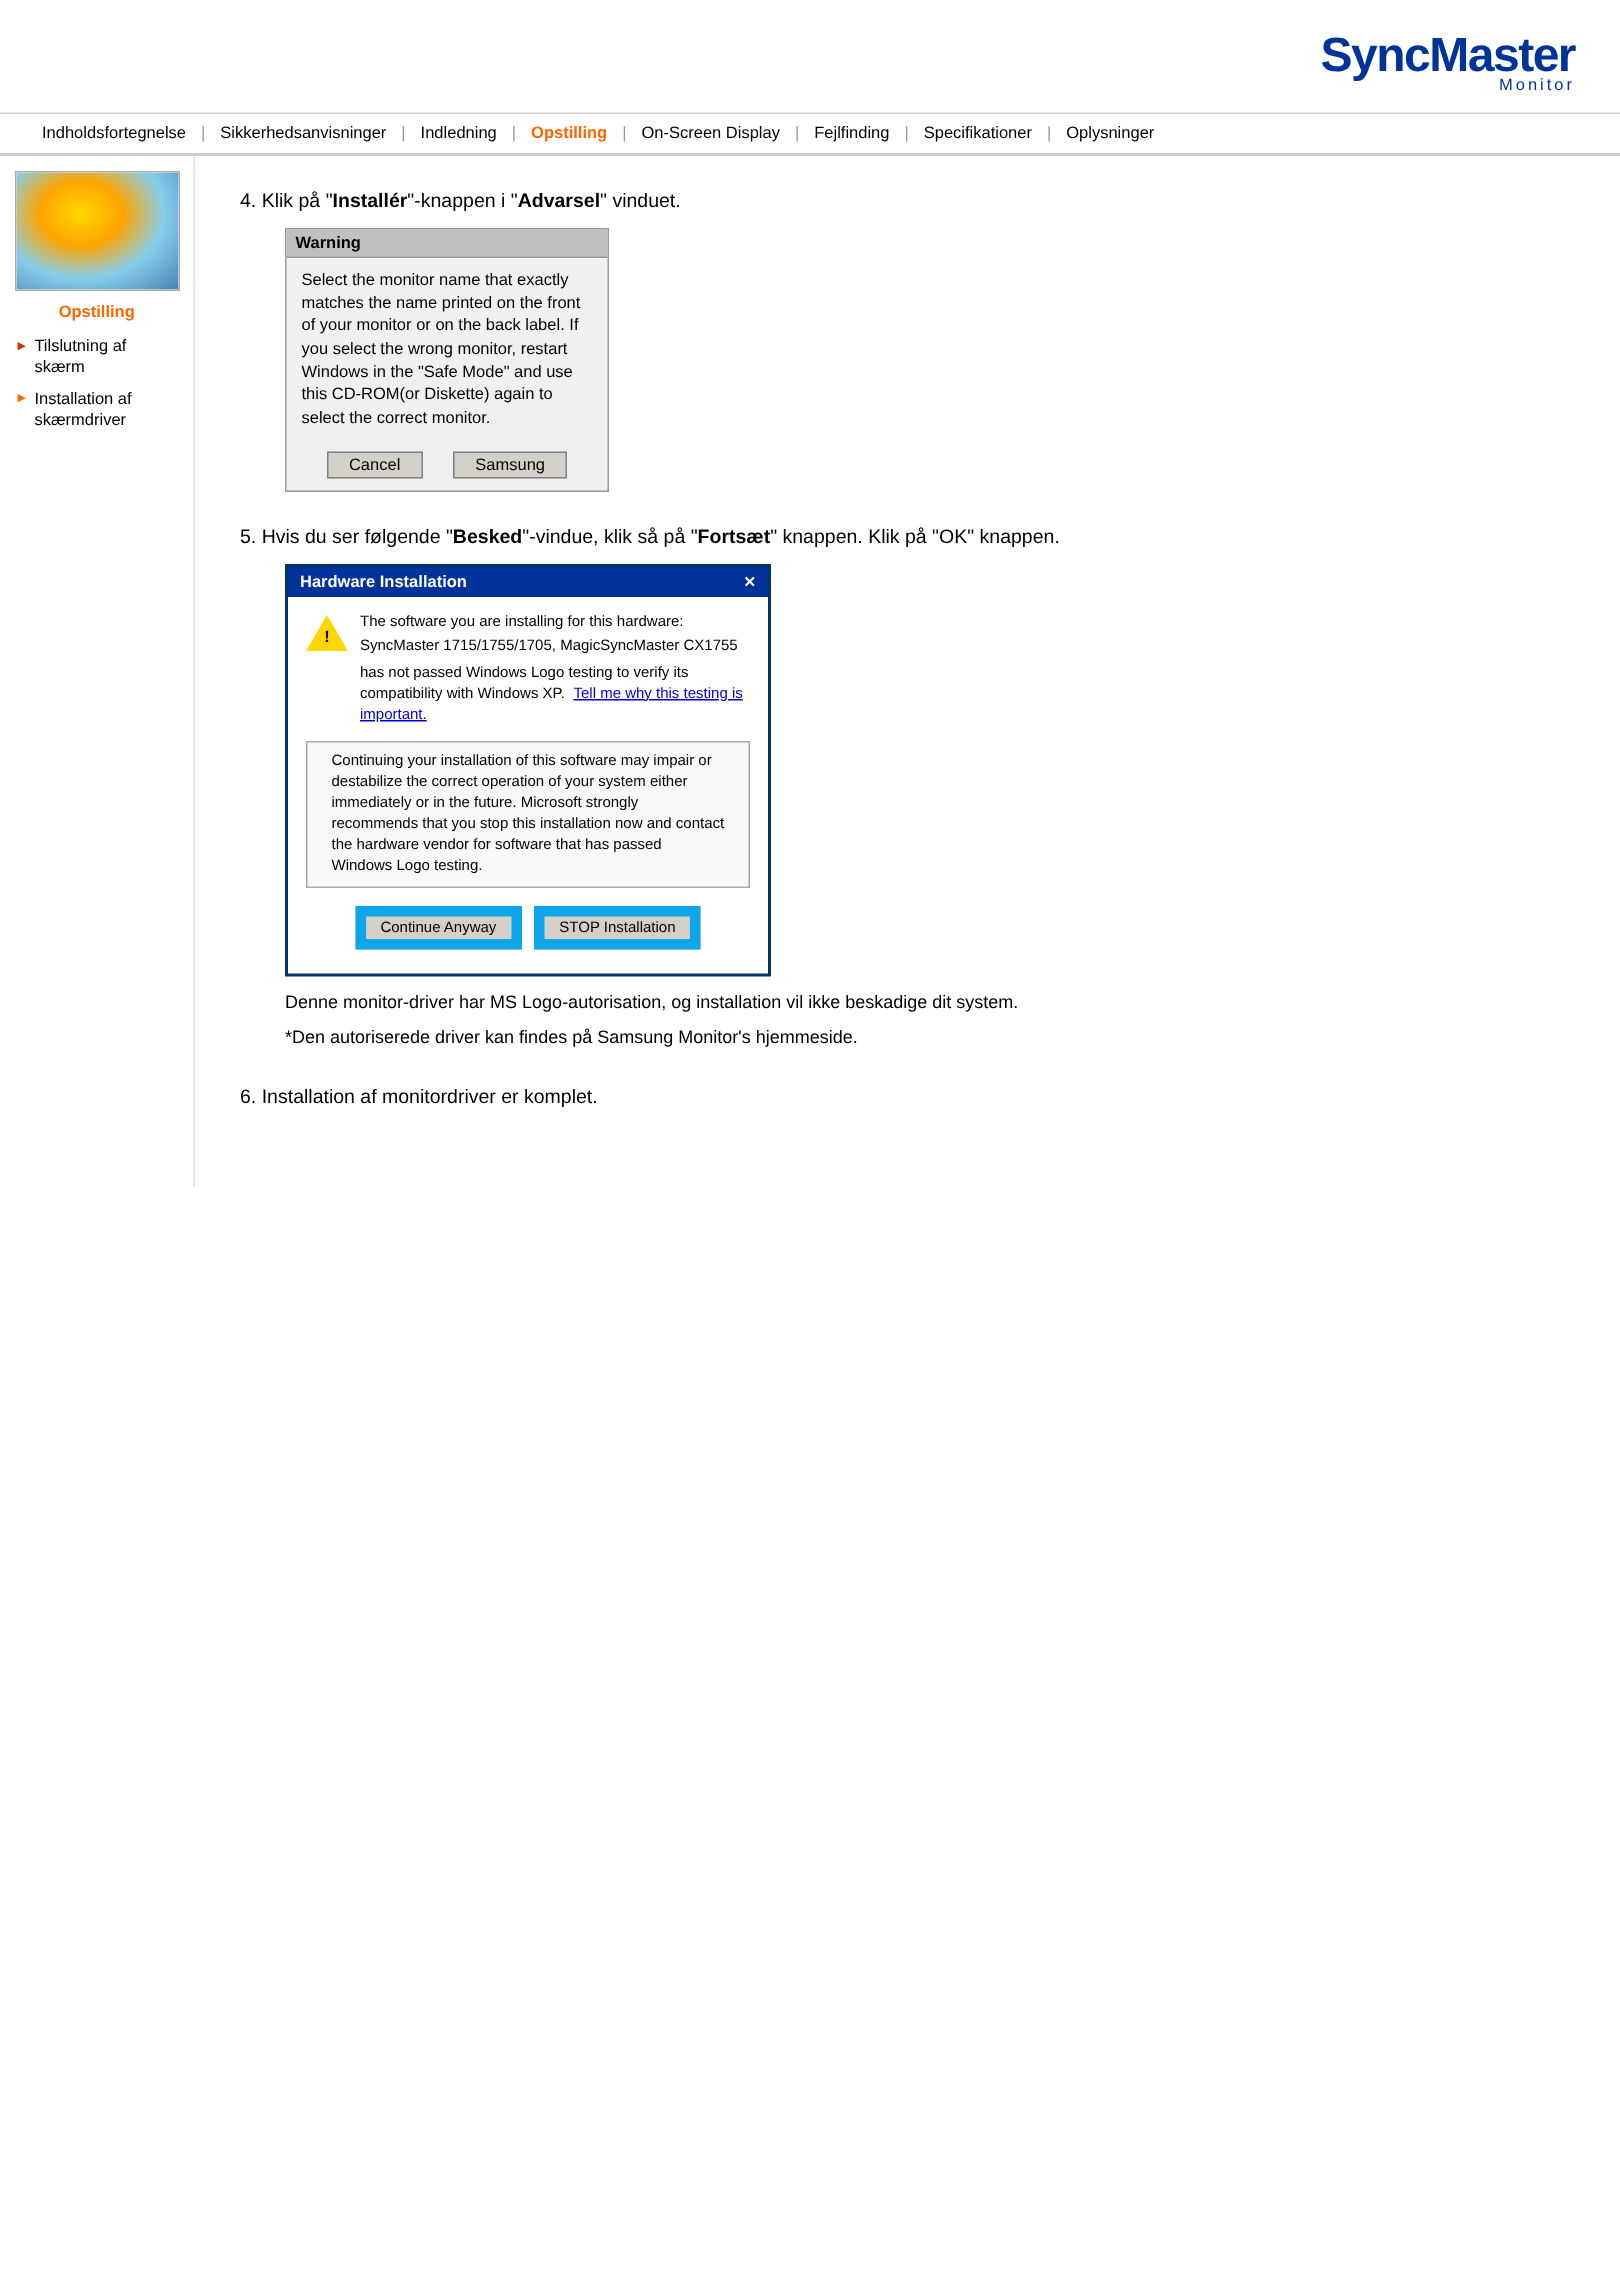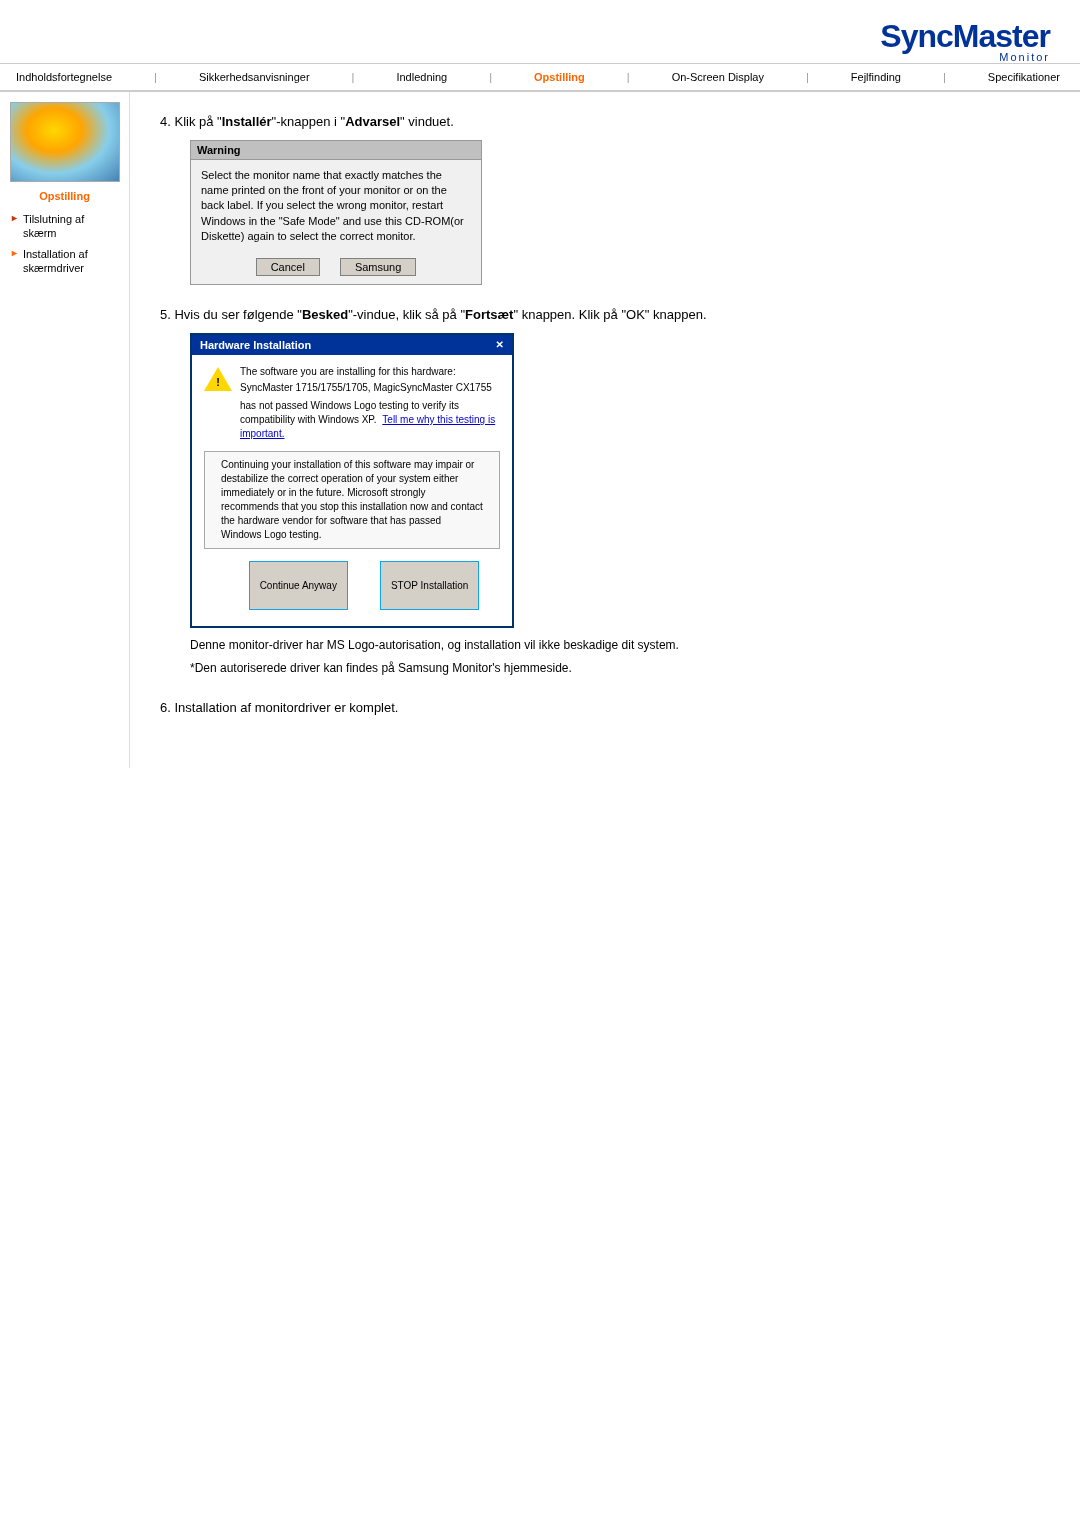--- a/index.html
+++ b/index.html
@@ -10,21 +10,21 @@
       min-height: 1528px;
       font-size: 13px;
       color: #000;
     }
 
     
     .logo-bar {
       display: flex;
       justify-content: flex-end;
       align-items: flex-end;
-      padding: 18px 30px 0 0;
+      padding: 18px 30px 12px 0;
       border-bottom: 1px solid #ccc;
     }
     .logo-syncmaster {
       font-size: 32px;
       font-weight: bold;
       color: #003399;
       font-family: Arial, sans-serif;
       letter-spacing: -1px;
     }
     .logo-monitor {
@@ -35,24 +35,23 @@
       margin-top: -4px;
       letter-spacing: 2px;
     }
 
     
     .nav-bar {
       background: #fff;
       border-bottom: 2px solid #ccc;
       display: flex;
       align-items: center;
-      padding: 0 8px;
+      padding: 0 20px;
       height: 28px;
       font-size: 11px;
-      gap: 32px;
     }
     .nav-item {
       padding: 4px 8px;
       color: #000;
       cursor: pointer;
       white-space: nowrap;
       text-decoration: none;
     }
     .nav-item.active {
       color: #ff6600;
@@ -130,21 +129,21 @@
     .step-text {
       font-size: 13px;
       margin-bottom: 8px;
       line-height: 1.5;
     }
 
     
     .dialog-box {
       border: 1px solid #999;
       background: #f0f0f0;
-      width: 292px;
+      width: 216px;
       margin: 8px 0 8px 30px;
       font-size: 11px;
     }
     .dialog-titlebar {
       background: #c0c0c0;
       padding: 3px 6px;
       font-size: 11px;
       font-weight: bold;
       border-bottom: 1px solid #999;
       display: flex;
@@ -219,26 +218,25 @@
       margin-bottom: 8px;
     }
     .hw-buttons {
       display: flex;
       justify-content: center;
       gap: 8px;
       padding: 4px 0 6px;
     }
     .hw-btn {
       background: #d4d0c8;
-      border: 1px solid #0ea5e9;
-      padding: 18px 10px;
+      border: 7px solid #0ea5e9;
+      padding: 2px 10px;
       font-size: 10px;
       cursor: pointer;
       font-family: Arial, sans-serif;
-      margin-left: 24px;
     }
 
     .info-text {
       font-size: 12px;
       line-height: 1.6;
       margin-left: 30px;
       margin-bottom: 4px;
     }
     .link-text {
       color: #0000cc;

